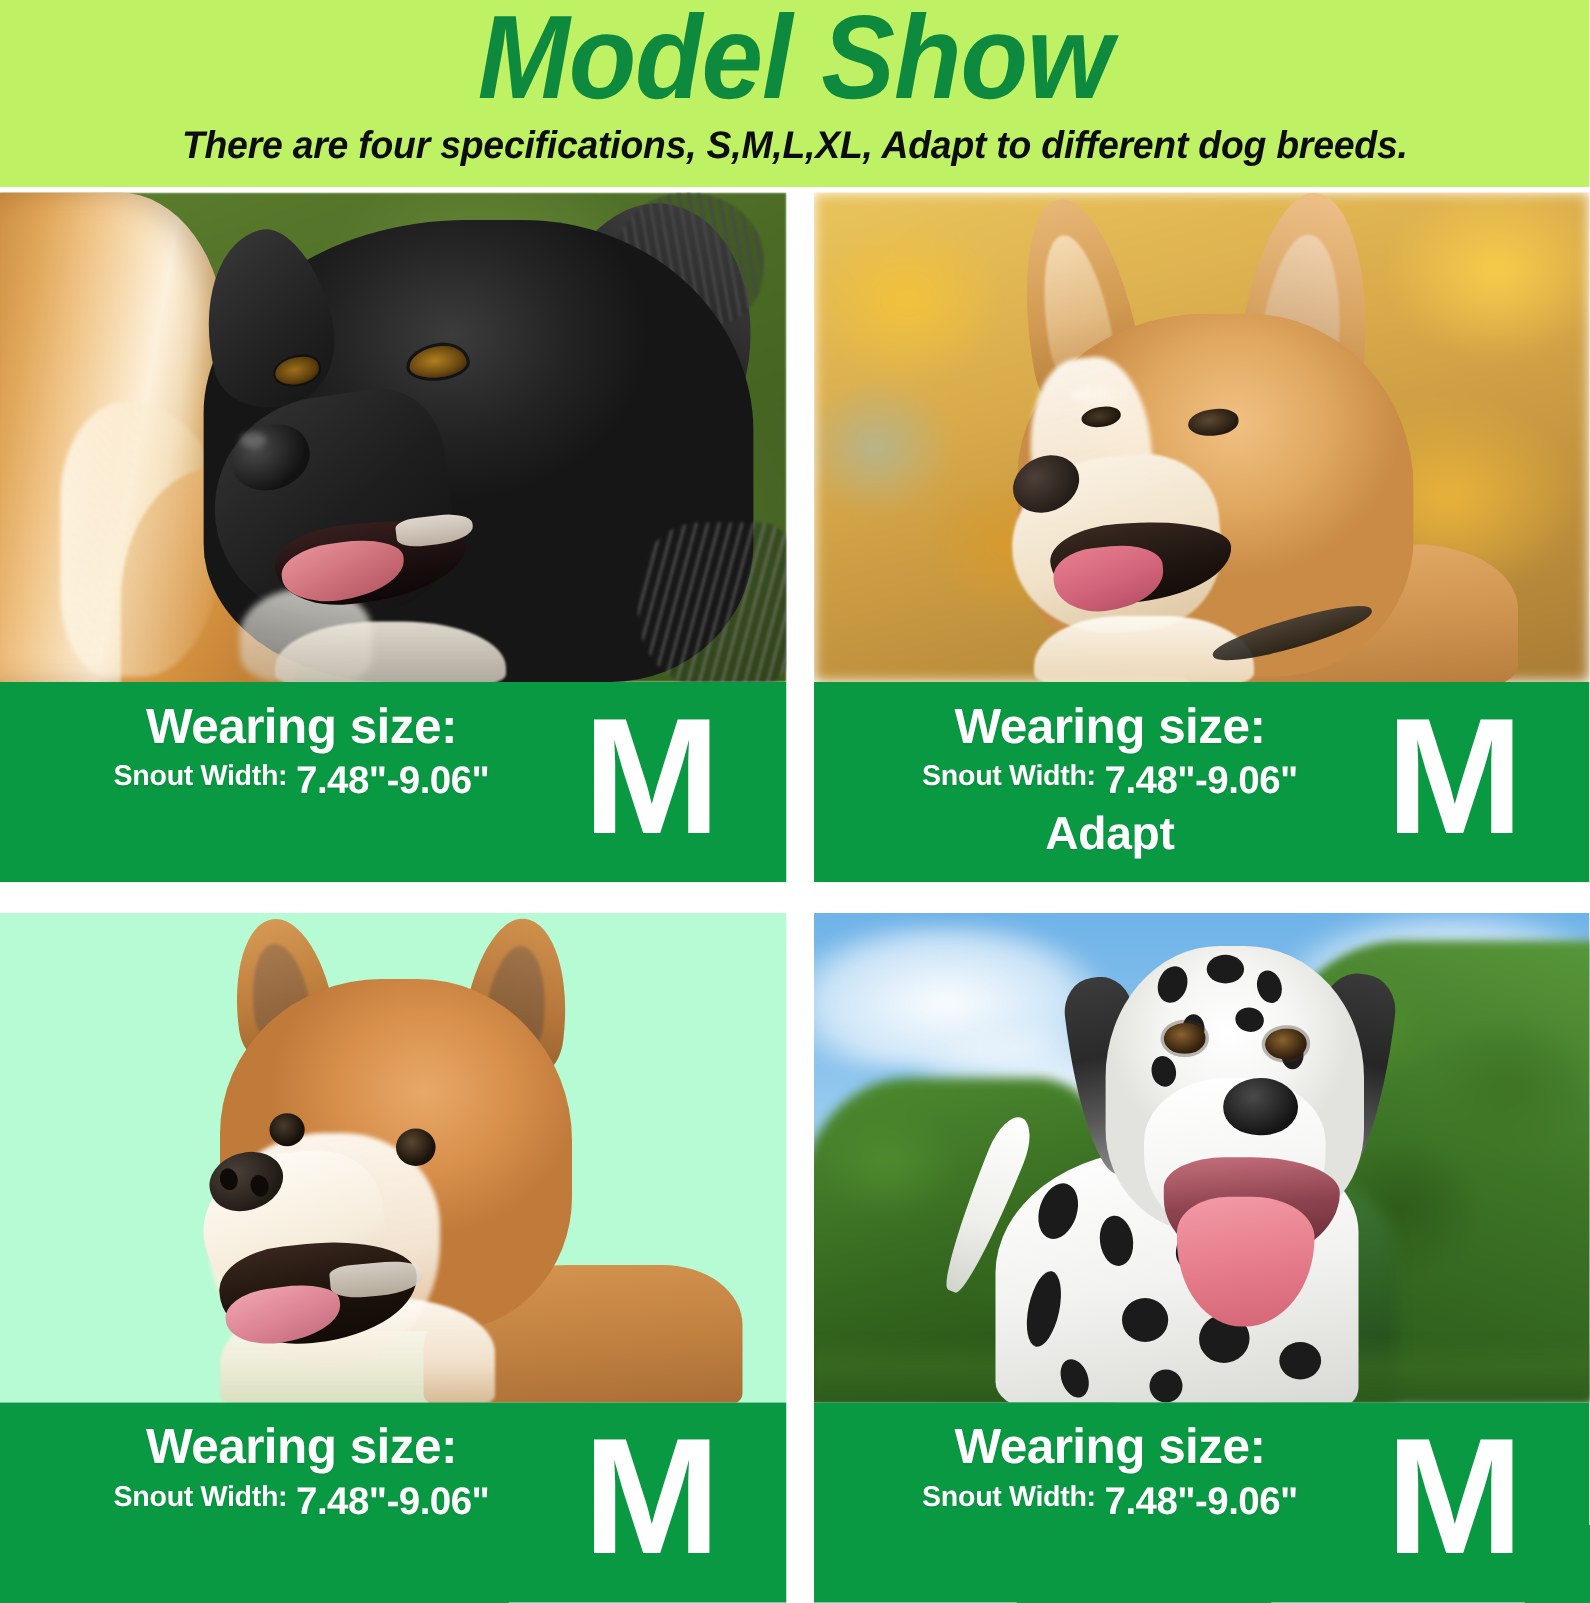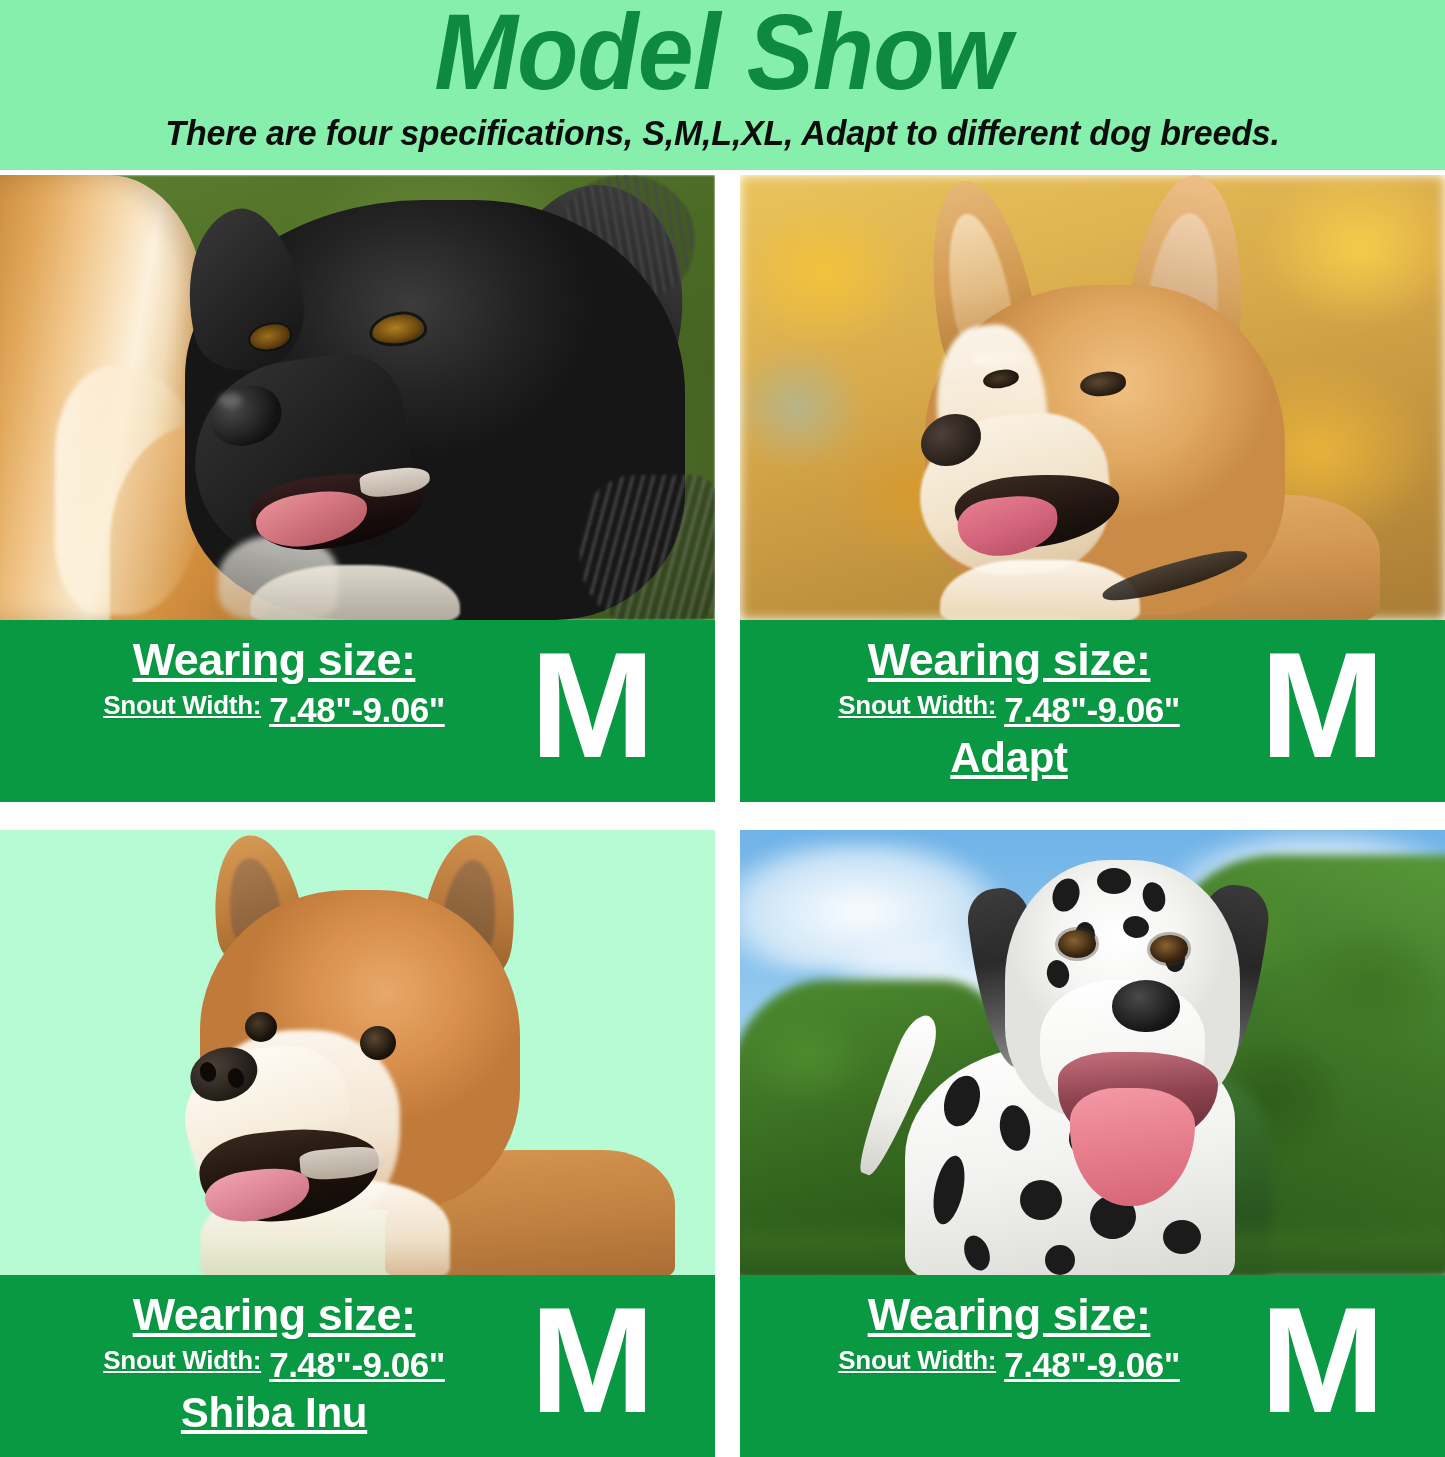--- a/index.html
+++ b/index.html
@@ -4,21 +4,21 @@
 <style>
   * { margin:0; padding:0; box-sizing:border-box; }
   html, body {
     width:1445px; height:1457px;
     background:#ffffff;
     font-family:"Liberation Sans", sans-serif;
     overflow:hidden;
   }
 
   
-  #header { width:1445px; height:170px; position:relative; background:#86efac; }
+  #header { width:1445px; height:170px; position:relative; background:#bef264; }
 
   #main-title {
     position:absolute; top:-4px; left:0; width:1445px;
     text-align:center;
     font-family:"Liberation Sans", sans-serif;
     font-size:108px; font-weight:bold; font-style:italic;
     letter-spacing:-1px;
     color:#0E8A3E;
     line-height:112px;
     transform:scaleX(0.93);
@@ -58,21 +58,20 @@
     color:#ffffff;
     display:flex;
     align-items:flex-start;
     padding-top:14px;
   }
   .label-text {
     flex:1 1 auto;
     display:flex; flex-direction:column;
     align-items:center;
     padding-left:18px;
-    text-decoration:underline;
   }
   .wearing-label {
     font-size:45px; font-weight:bold;
     line-height:52px;
     letter-spacing:-0.5px;
     text-shadow:0 1px 2px rgba(0,0,0,.10);
     white-space:nowrap;
   }
   .snout-row {
     display:flex; align-items:flex-start;
@@ -680,21 +679,20 @@
       <div class="ph sb-eyeL"></div>
       <div class="ph sb-eyeR"></div>
     </div>
     <div class="label-bar">
       <div class="label-text">
         <div class="wearing-label">Wearing size:</div>
         <div class="snout-row">
           <span class="snout-key">Snout Width:</span>
           <span class="snout-val">7.48"-9.06"</span>
         </div>
-        <div class="breed-name">Shiba Inu</div>
       </div>
       <div class="size-letter">M</div>
     </div>
   </div>
 
   <div class="panel c1 r1">
     <div class="photo">
       <div class="ph dl-sky"></div>
       <div class="ph dl-cloud1"></div>
       <div class="ph dl-cloud2"></div>

